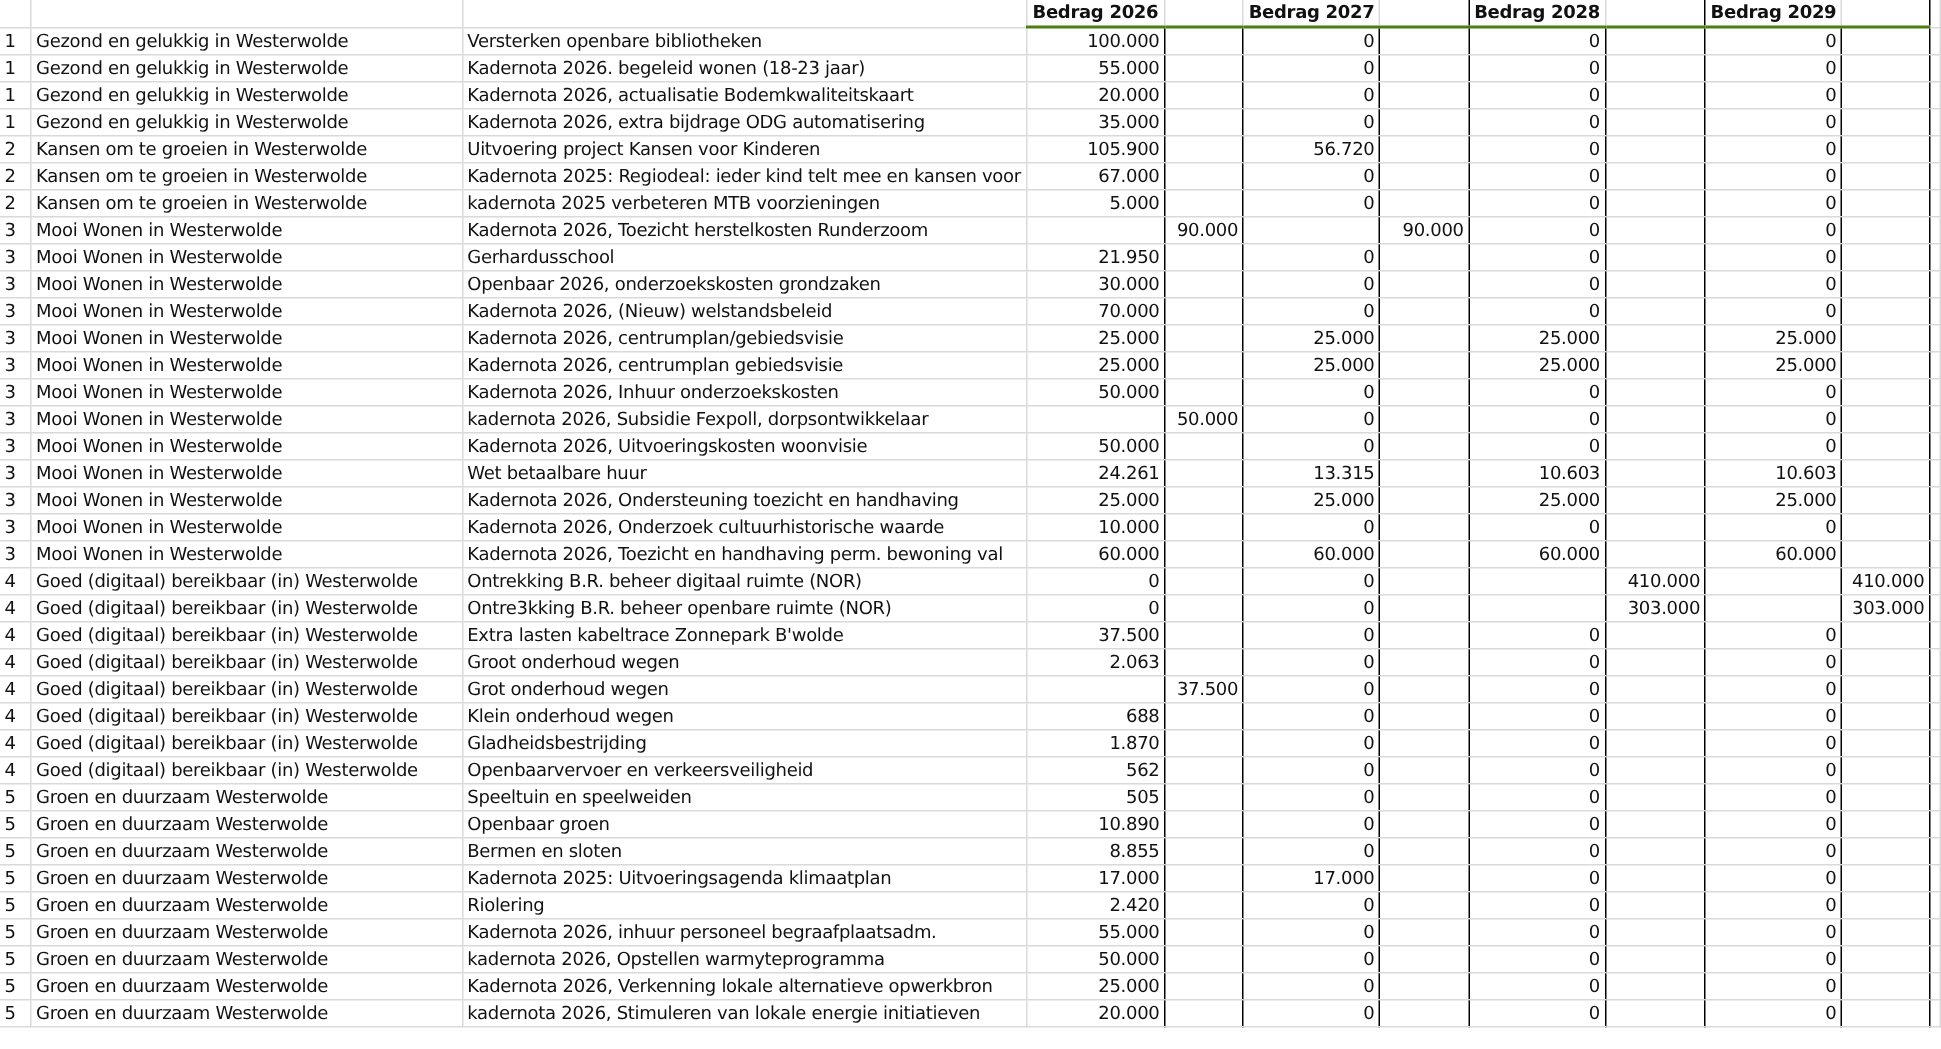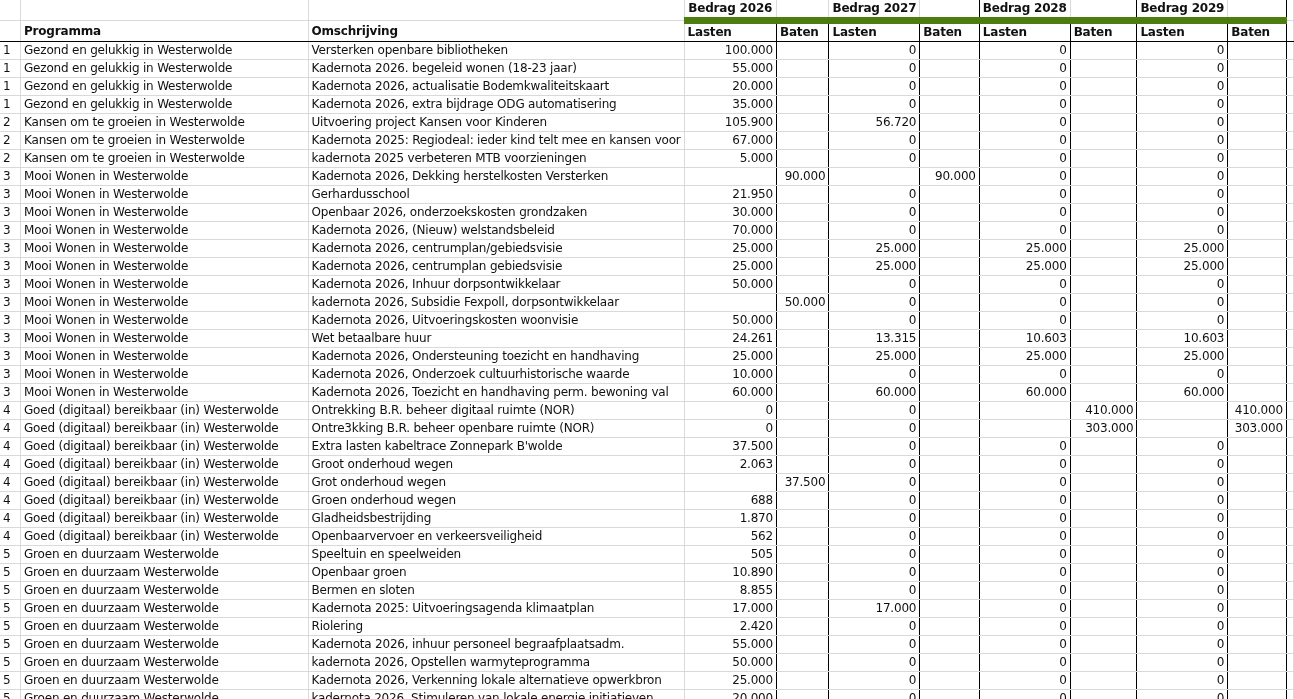--- a/index.html
+++ b/index.html
@@ -6,21 +6,21 @@
   body { width:1294px; height:699px; overflow:hidden; font-family:"DejaVu Sans","Liberation Sans",sans-serif; font-size:12px; color:#111; }
   table.sheet { border-collapse:collapse; table-layout:fixed; position:absolute; left:0; top:0; }
   table.sheet td { height:17px; padding:0 3px; white-space:nowrap; overflow:hidden; border-right:1px solid #d9d9d9; border-bottom:1px solid #d9d9d9; line-height:17px; font-size:12px; letter-spacing:-0.2px; }
   td.num { text-align:right; }
   td.bold { font-weight:bold; }
   td.hdr-year { text-align:center; font-weight:bold; }
   
   td.bl { border-left:1px solid #000 !important; }
   td.br { border-right:1px solid #000 !important; }
   tr.hdr2 td { border-bottom:1px solid #000; }
-  tr.hdr1 td.yr { border-bottom:7px solid #4d7c0f; }
+  tr.hdr1 td.yr { border-bottom:2px solid #4d7c0f; }
   col.cA { width:27px; } col.cB { width:313px; } col.cC { width:346px; }
   col.cD { width:94px; } col.cE { width:57px; } col.cF { width:72px; } col.cG { width:71px; }
   col.cH { width:79px; } col.cI { width:78px; } col.cJ { width:91px; } col.cK { width:62px; } col.cL { width:4px; }
 </style>
 </head>
 <body>
 
 <table class="sheet">
   <colgroup>
     <col class="cA">
@@ -44,34 +44,20 @@
       <td class="hdr-year yr bl">Bedrag 2026</td>
       <td class="yr"></td>
       <td class="bold yr bl">Bedrag 2027</td>
       <td class="yr br"></td>
       <td class="bold yr">Bedrag 2028</td>
       <td class="yr br"></td>
       <td class="bold yr">Bedrag 2029</td>
       <td class="yr br"></td>
       <td></td>
     </tr>
-    <tr class="hdr2">
-      <td></td>
-      <td class="bold">Programma</td>
-      <td class="bold">Omschrijving</td>
-      <td class="bold bl br">Lasten</td>
-      <td class="bold br">Baten</td>
-      <td class="bold br">Lasten</td>
-      <td class="bold br">Baten</td>
-      <td class="bold br">Lasten</td>
-      <td class="bold br">Baten</td>
-      <td class="bold br">Lasten</td>
-      <td class="bold br">Baten</td>
-      <td></td>
-    </tr>
   <tr>
         <td>1</td>
         <td>Gezond en gelukkig in Westerwolde</td>
         <td>Versterken openbare bibliotheken</td>
         <td class="num bl br">100.000</td>
         <td class="num br"></td>
         <td class="num br">0</td>
         <td class="num br"></td>
         <td class="num br">0</td>
         <td class="num br"></td>
@@ -159,21 +145,21 @@
         <td class="num br"></td>
         <td class="num br">0</td>
         <td class="num br"></td>
         <td class="num br">0</td>
         <td class="num br"></td>
         <td></td>
       </tr>
       <tr>
         <td>3</td>
         <td>Mooi Wonen in Westerwolde</td>
-        <td>Kadernota 2026, Dekking herstelkosten  Versterken</td>
+        <td>Kadernota 2026, Toezicht herstelkosten  Runderzoom</td>
         <td class="num bl br"></td>
         <td class="num br">90.000</td>
         <td class="num br"></td>
         <td class="num br">90.000</td>
         <td class="num br">0</td>
         <td class="num br"></td>
         <td class="num br">0</td>
         <td class="num br"></td>
         <td></td>
       </tr>
@@ -243,21 +229,21 @@
         <td class="num br"></td>
         <td class="num br">25.000</td>
         <td class="num br"></td>
         <td class="num br">25.000</td>
         <td class="num br"></td>
         <td></td>
       </tr>
       <tr>
         <td>3</td>
         <td>Mooi Wonen in Westerwolde</td>
-        <td>Kadernota 2026, Inhuur dorpsontwikkelaar</td>
+        <td>Kadernota 2026, Inhuur onderzoekskosten</td>
         <td class="num bl br">50.000</td>
         <td class="num br"></td>
         <td class="num br">0</td>
         <td class="num br"></td>
         <td class="num br">0</td>
         <td class="num br"></td>
         <td class="num br">0</td>
         <td class="num br"></td>
         <td></td>
       </tr>
@@ -411,21 +397,21 @@
         <td class="num br"></td>
         <td class="num br">0</td>
         <td class="num br"></td>
         <td class="num br">0</td>
         <td class="num br"></td>
         <td></td>
       </tr>
       <tr>
         <td>4</td>
         <td>Goed (digitaal) bereikbaar (in) Westerwolde</td>
-        <td>Groen onderhoud wegen</td>
+        <td>Klein onderhoud wegen</td>
         <td class="num bl br">688</td>
         <td class="num br"></td>
         <td class="num br">0</td>
         <td class="num br"></td>
         <td class="num br">0</td>
         <td class="num br"></td>
         <td class="num br">0</td>
         <td class="num br"></td>
         <td></td>
       </tr>

